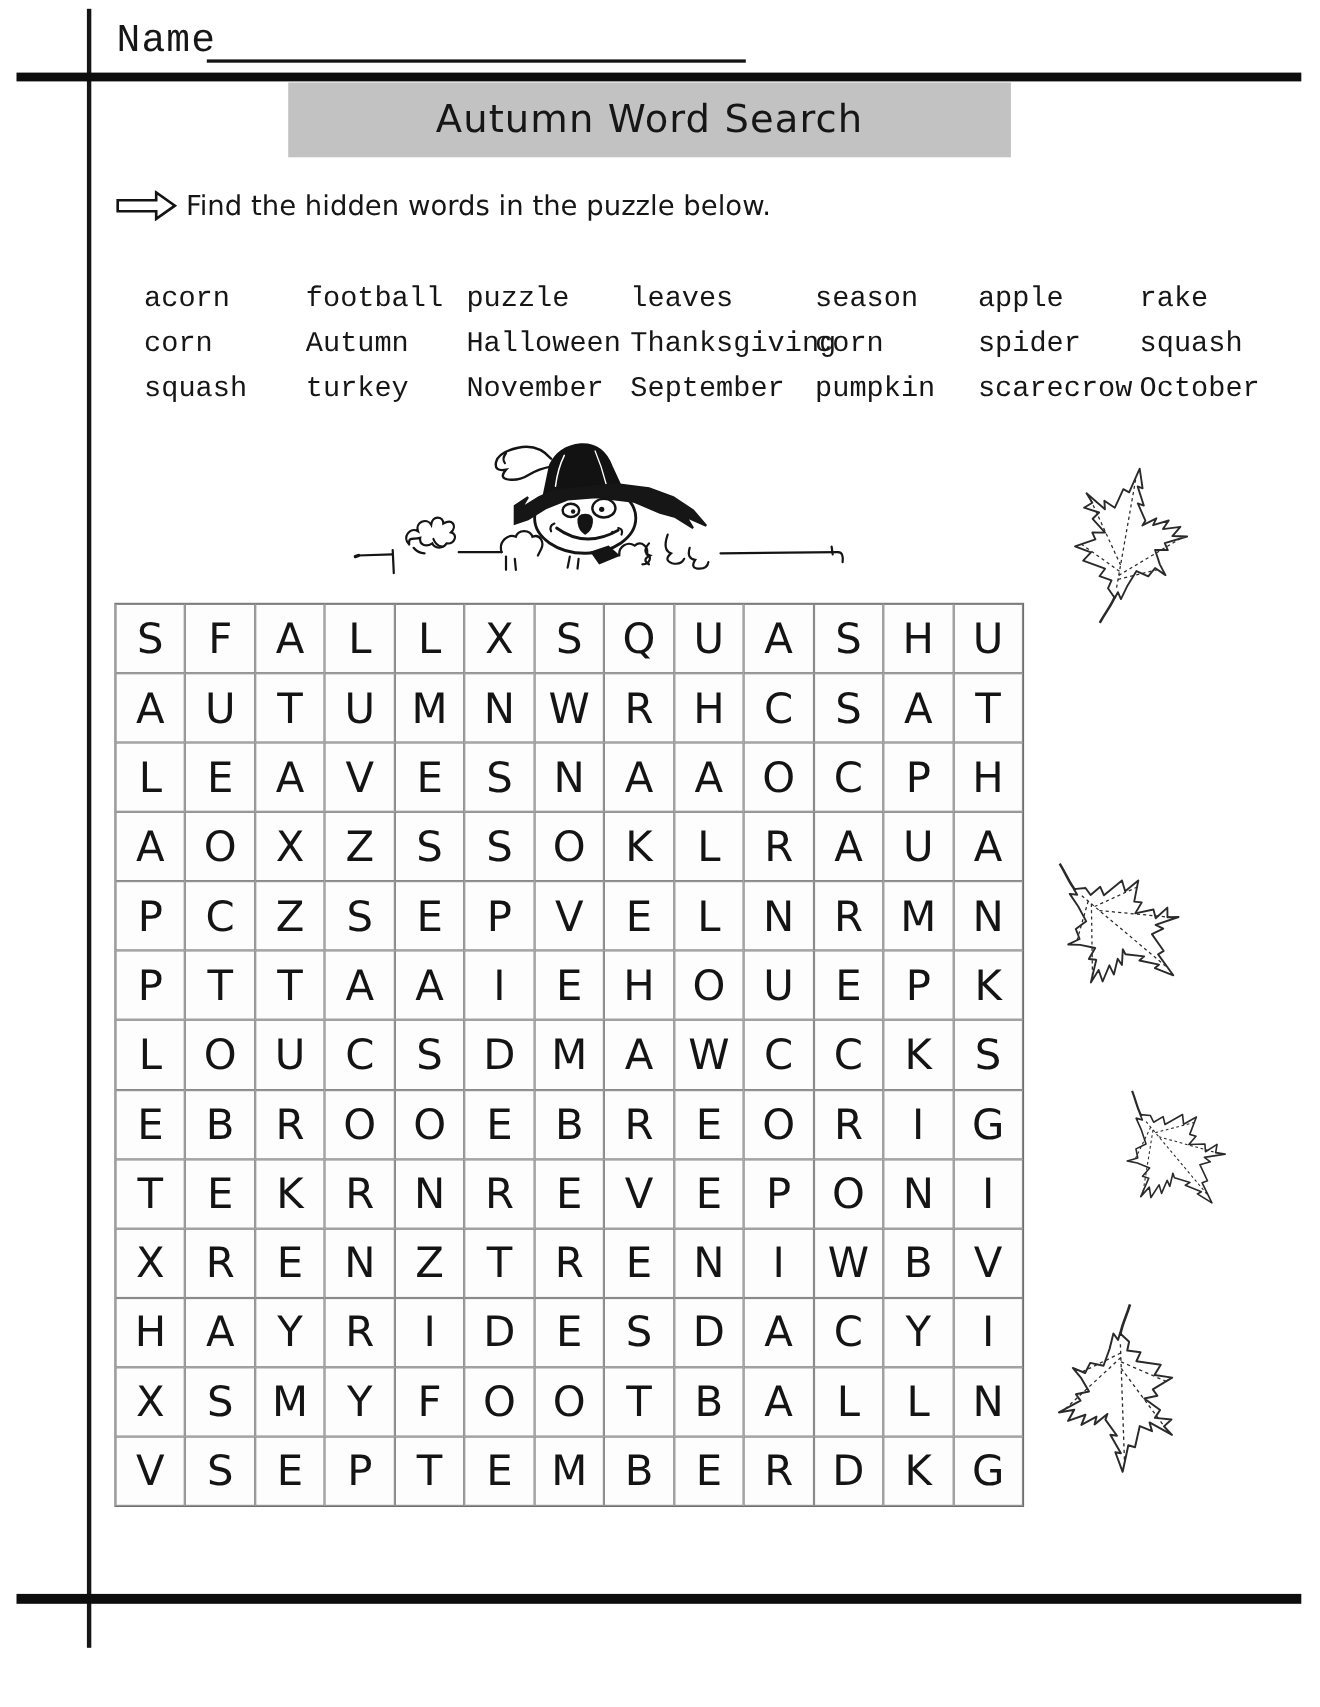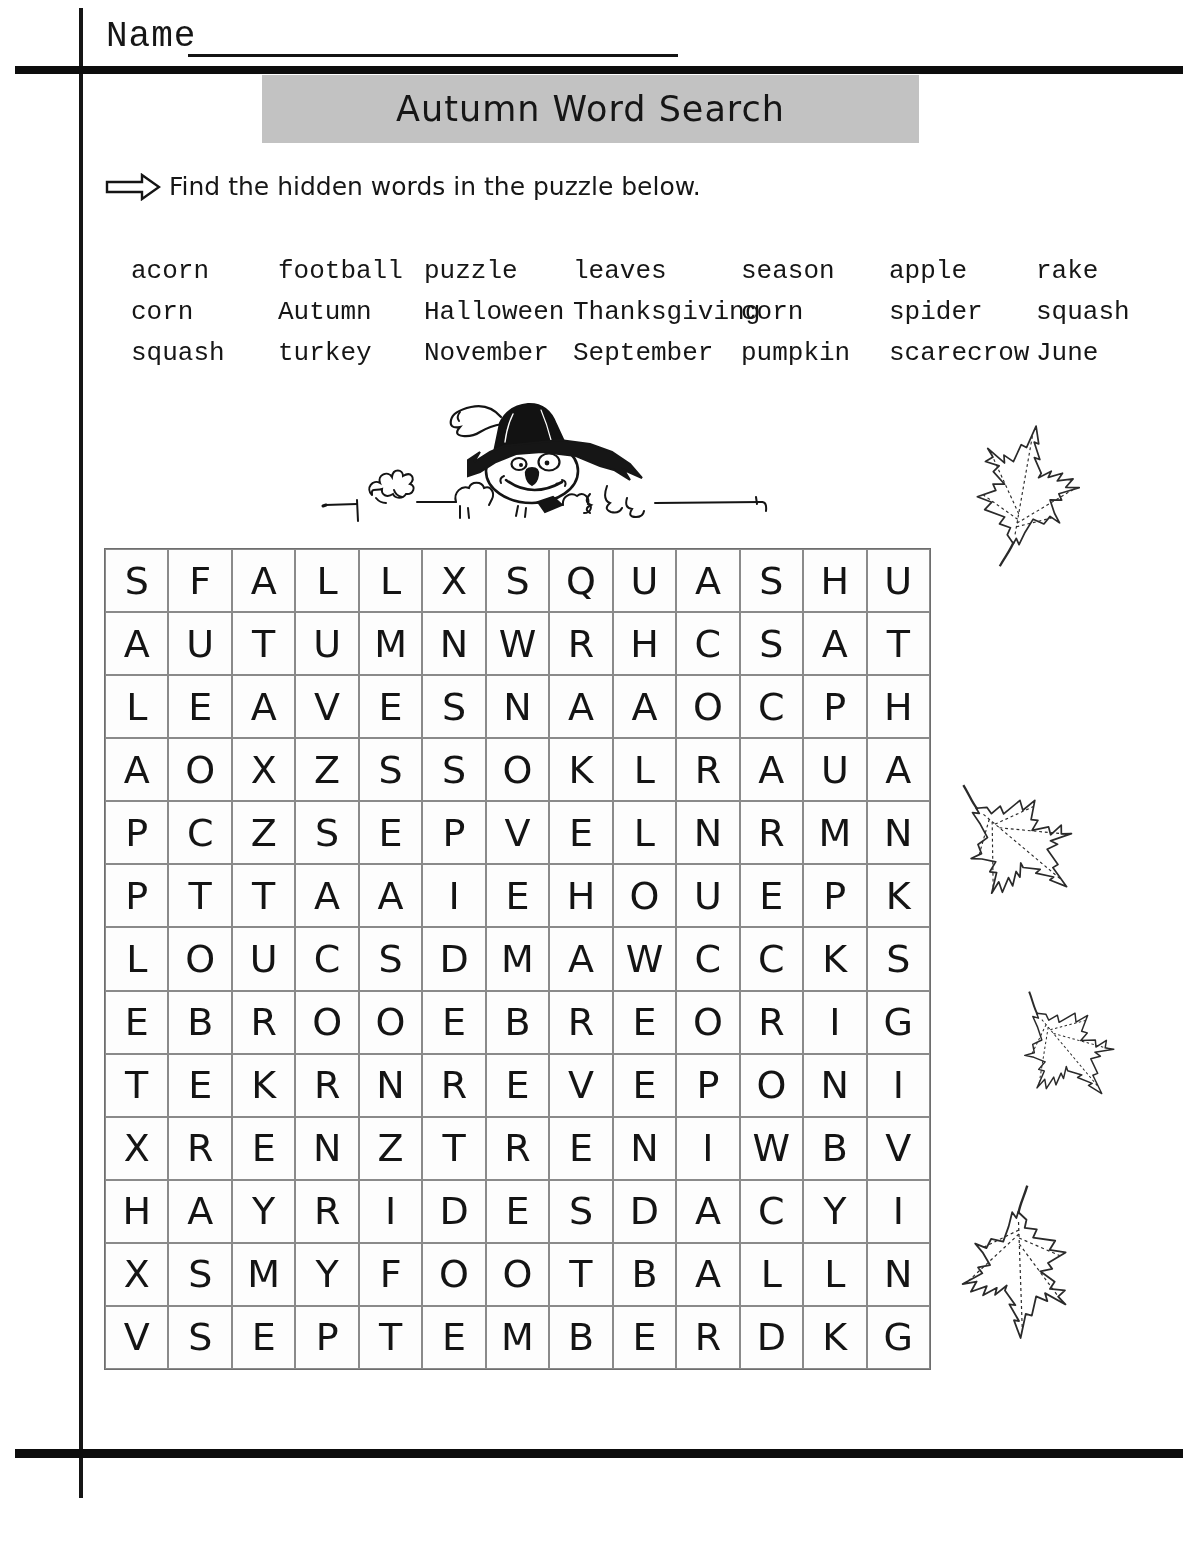--- a/index.html
+++ b/index.html
@@ -79,21 +79,21 @@
     <span class="word">Thanksgiving</span>
     <span class="word">corn</span>
     <span class="word">spider</span>
     <span class="word">squash</span>
     <span class="word">squash</span>
     <span class="word">turkey</span>
     <span class="word">November</span>
     <span class="word">September</span>
     <span class="word">pumpkin</span>
     <span class="word">scarecrow</span>
-    <span class="word">June</span>
+    <span class="word">October</span>
   </div>
 
 <div class="scarecrow-wrap">
   <svg width="470" height="152" viewBox="0 0 470 152">
     <g stroke="#141414" fill="none" stroke-width="2" stroke-linecap="round">
 
       <path d="M15 111 L47 110"></path>
       <path d="M16 111 l-3 1" stroke-width="3"></path>
       <path d="M47 106 l1 21"></path>
       <path d="M107 108 L146 108"></path>

